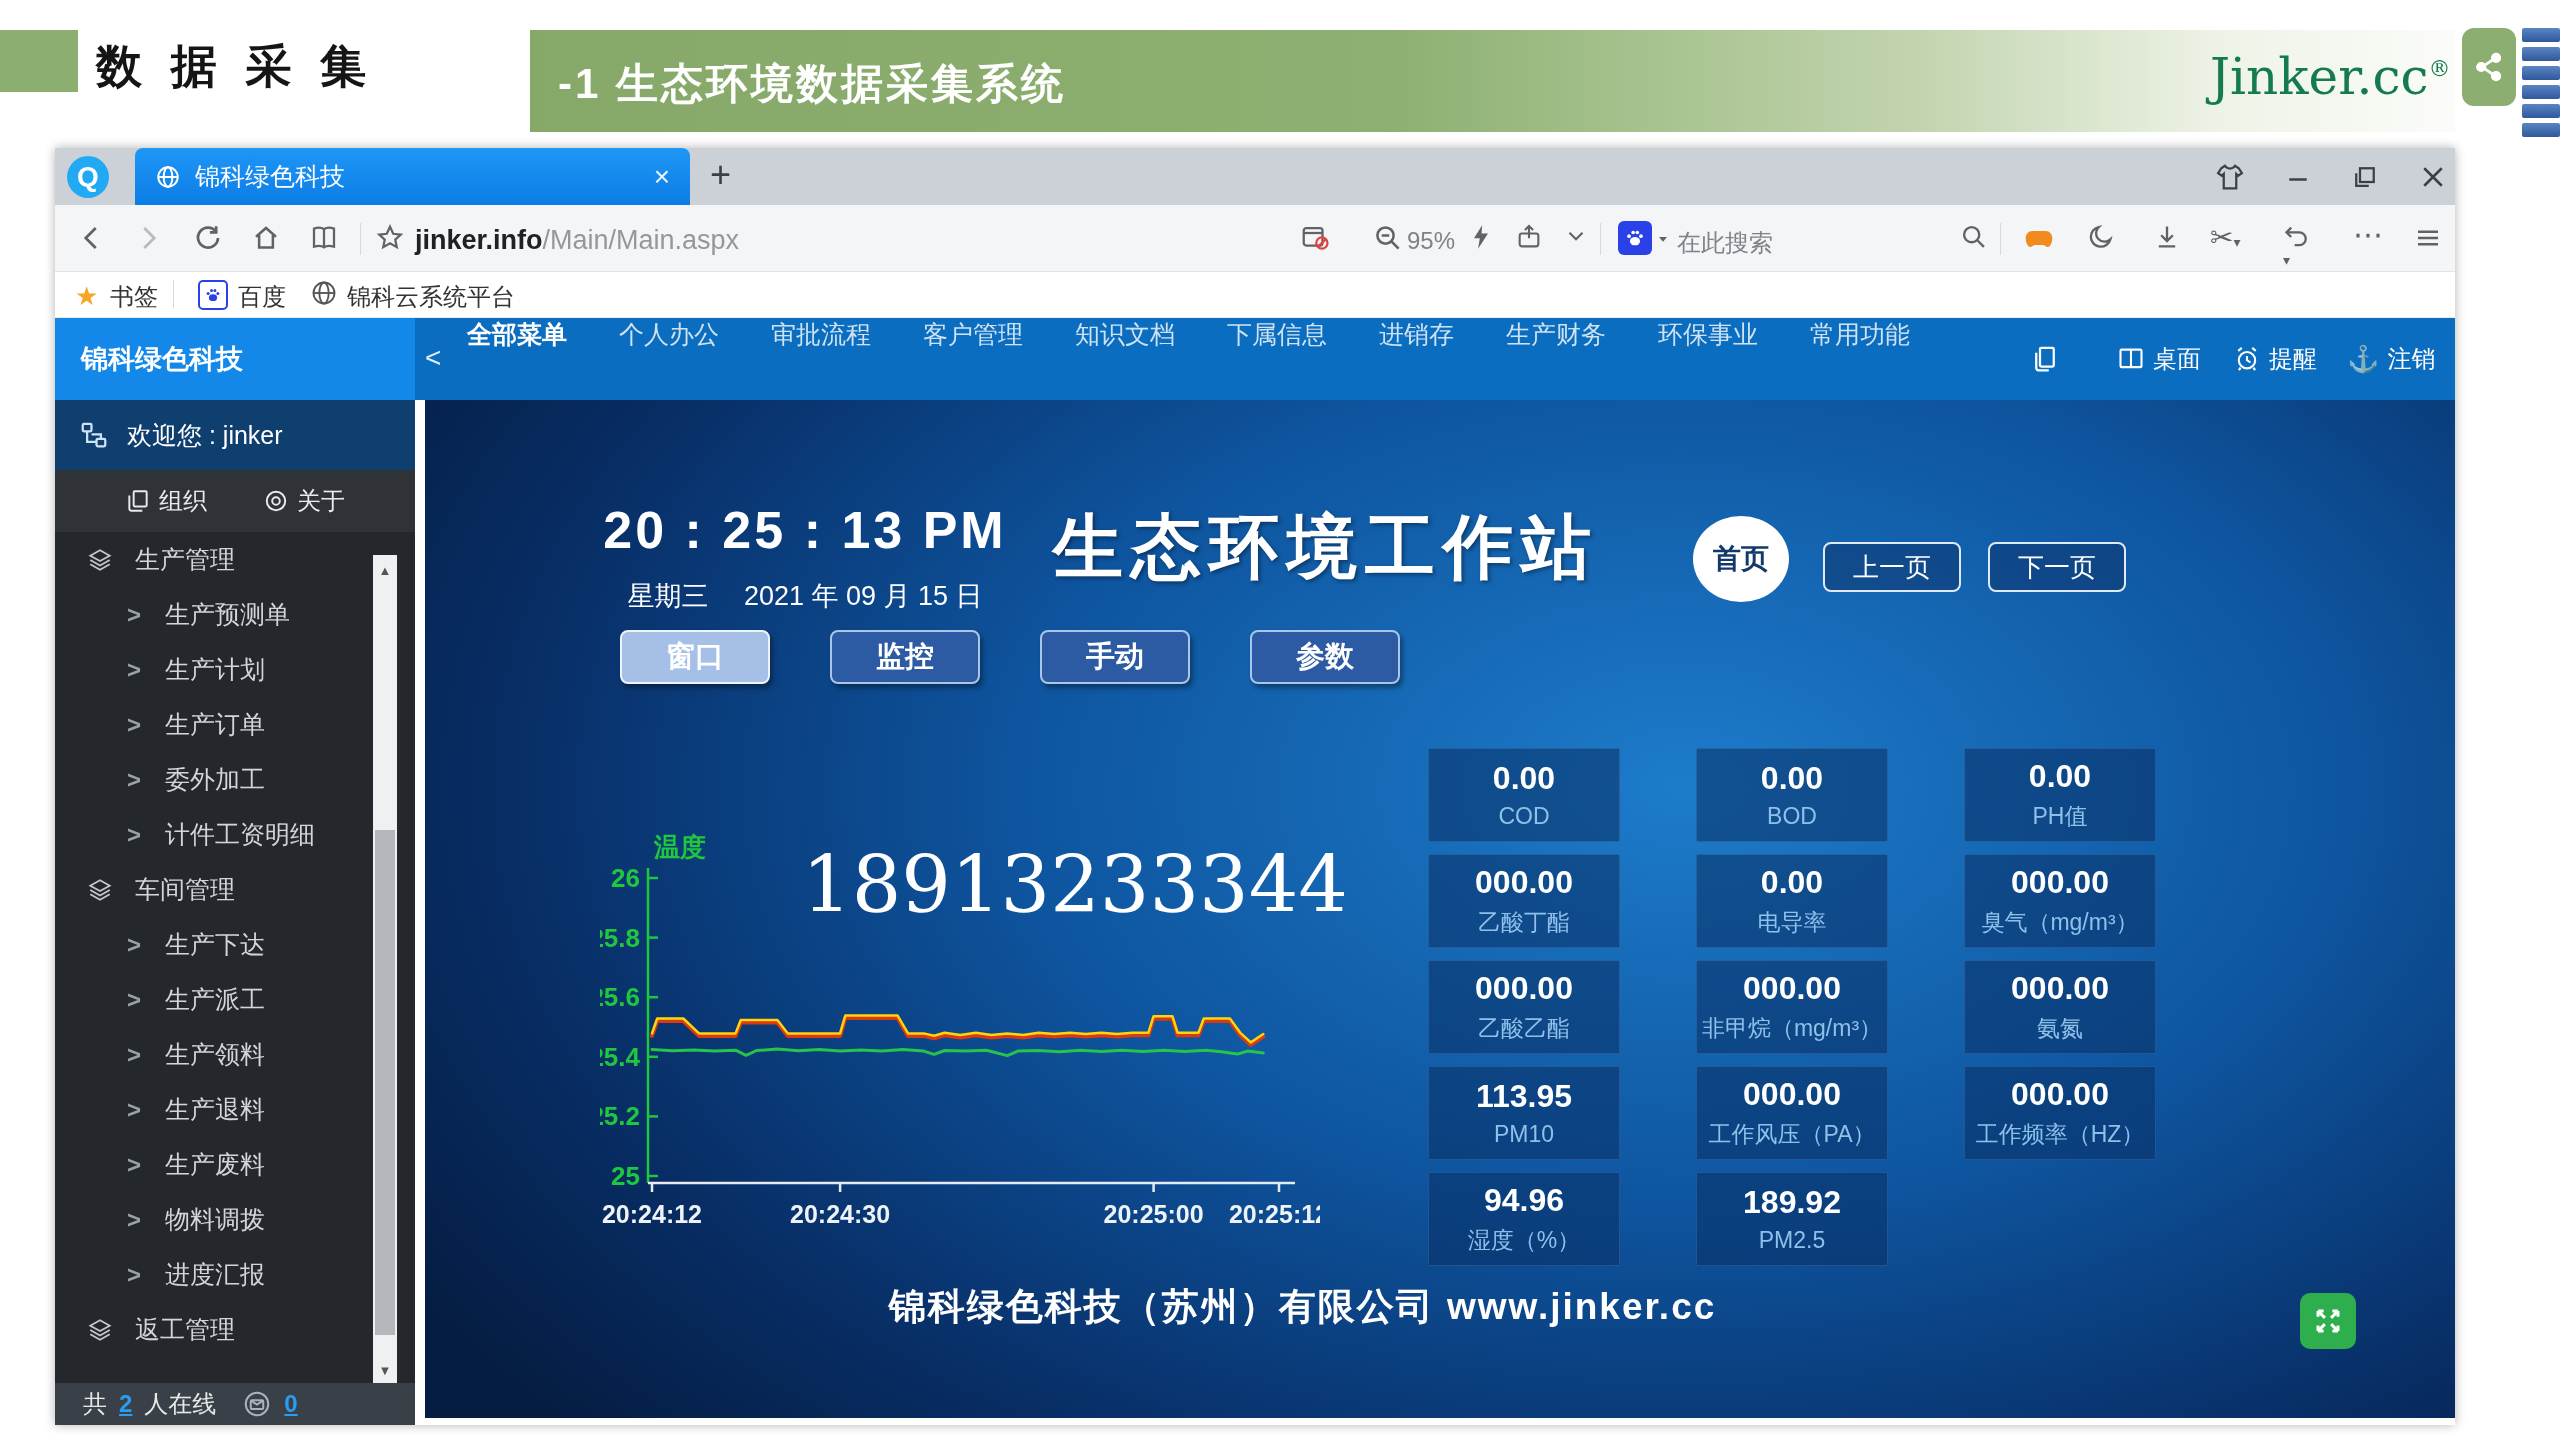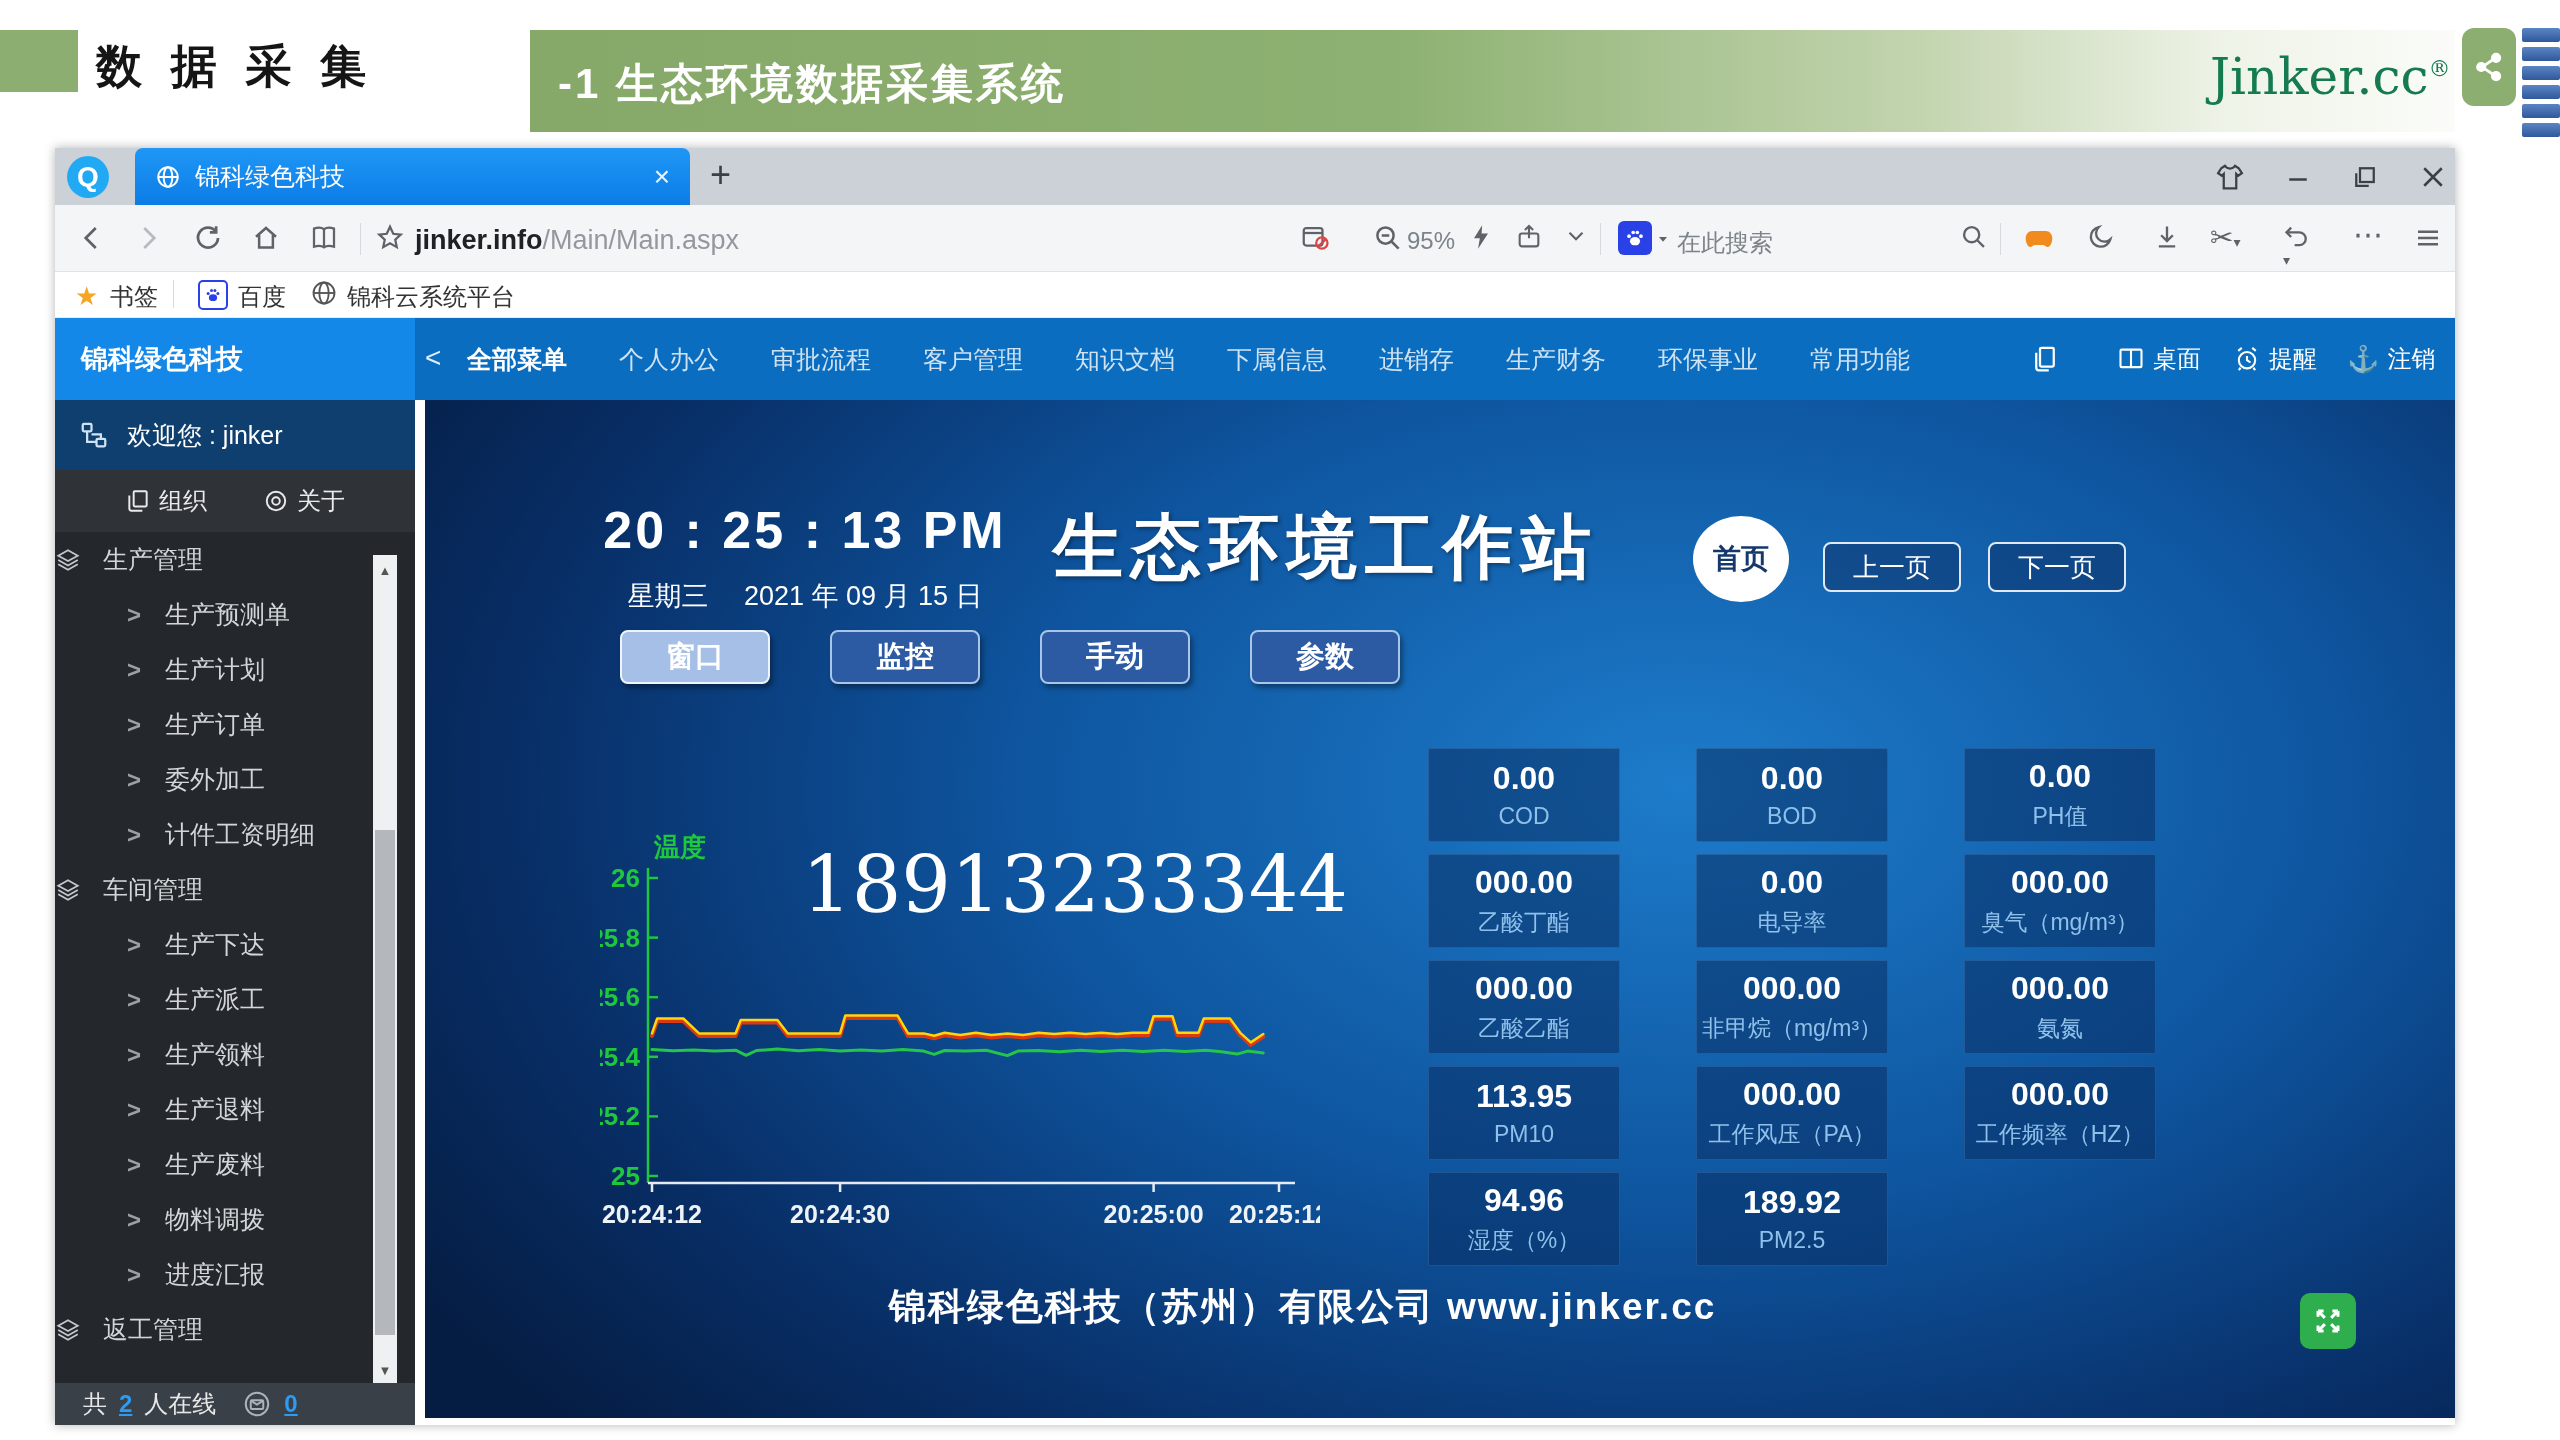--- a/index.html
+++ b/index.html
@@ -46,35 +46,35 @@
   .bm { position:absolute; top:9px; font-size:24px; color:#333; }
   .bm-star { color:#f5a623; font-size:26px; }
   .bm-paw { position:absolute; left:143px; top:8px; width:30px; height:30px; border:2px solid #2a41e8; border-radius:5px;
             background:#fff; display:flex; align-items:center; justify-content:center; }
 
   
   .appnav { position:absolute; left:0; top:170px; width:100%; height:82px; background:#0a6dbf; }
   .appnav-brand { position:absolute; left:0; top:0; width:360px; height:82px; background:#1388e9;
                   color:#fff; font-size:27px; font-weight:700; display:flex; align-items:center; padding-left:26px; }
   .nav-chevron { position:absolute; left:370px; top:24px; color:#dfeefb; font-size:28px; }
-  #nav-items { position:absolute; left:412px; top:0; height:82px; display:flex; align-items:center; gap:52px; }
+  #nav-items { position:absolute; left:412px; top:0; height:82px; display:flex; align-items:flex-start; gap:52px; }
   .nav-item { font-size:25px; color:rgba(255,255,255,.8); white-space:nowrap; }
   .nav-item-bold { color:#fff; font-weight:700; }
   .nav-right { position:absolute; top:0; height:82px; display:flex; align-items:center; gap:8px; color:#fff; font-size:24px; }
 
   
   .sidebar { position:absolute; left:0; top:252px; width:360px; height:1025px; background:#24272c; }
   .welcome { position:absolute; left:0; top:0; width:100%; height:70px; background:#0f3f6f; display:flex; align-items:center;
              padding-left:24px; gap:18px; color:#fff; font-size:25px; }
   .side-tabs { position:absolute; left:0; top:70px; width:100%; height:62px; background:#2f3338; display:flex;
                align-items:center; justify-content:center; gap:56px; color:#e8eaec; font-size:24px; }
   .side-tab { display:flex; align-items:center; gap:8px; }
   #side-menu { position:absolute; left:0; top:132px; width:318px; height:853px; overflow:hidden; }
   .menu-row { height:55px; display:flex; align-items:center; color:#d3d6d9; font-size:25px; }
-  .menu-row.group { gap:22px; }
+  .menu-row.group { padding-left:32px; gap:22px; }
   .menu-row.child { padding-left:72px; gap:24px; }
   .menu-row .arrow { color:#9aa0a6; font-size:24px; font-weight:700; }
   .sscroll { position:absolute; left:318px; top:155px; width:24px; height:830px; background:#eef0f1; }
   .sscroll .sarrow { position:absolute; left:0; width:24px; height:30px; color:#555; font-size:13px;
                      display:flex; align-items:center; justify-content:center; }
   .sthumb { position:absolute; left:2px; top:275px; width:20px; height:505px; background:#b4b8bd; }
   .side-footer { position:absolute; left:0; bottom:0; width:100%; height:42px; background:#3a4047; display:flex;
                  align-items:center; padding-left:28px; gap:12px; font-size:24px; color:#e8e8e8; }
   .blue-num { color:#2b9cf2; text-decoration:underline; font-weight:700; }
 

